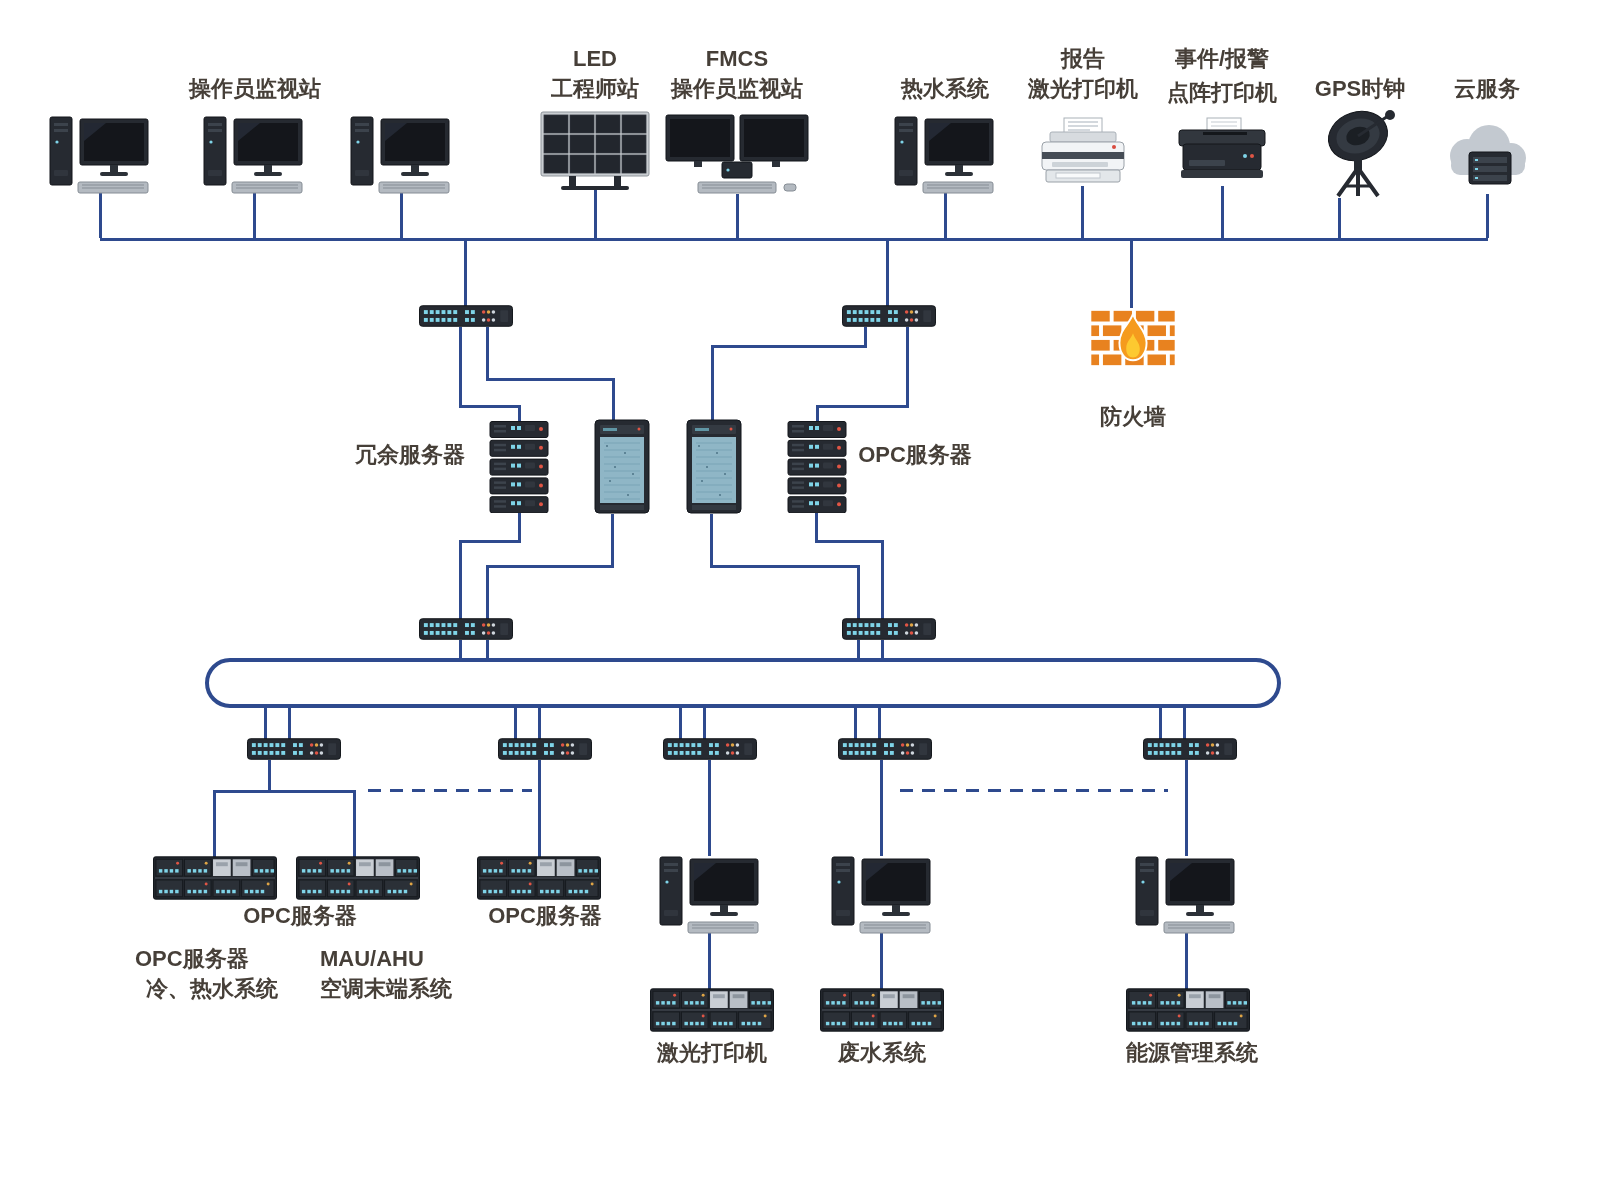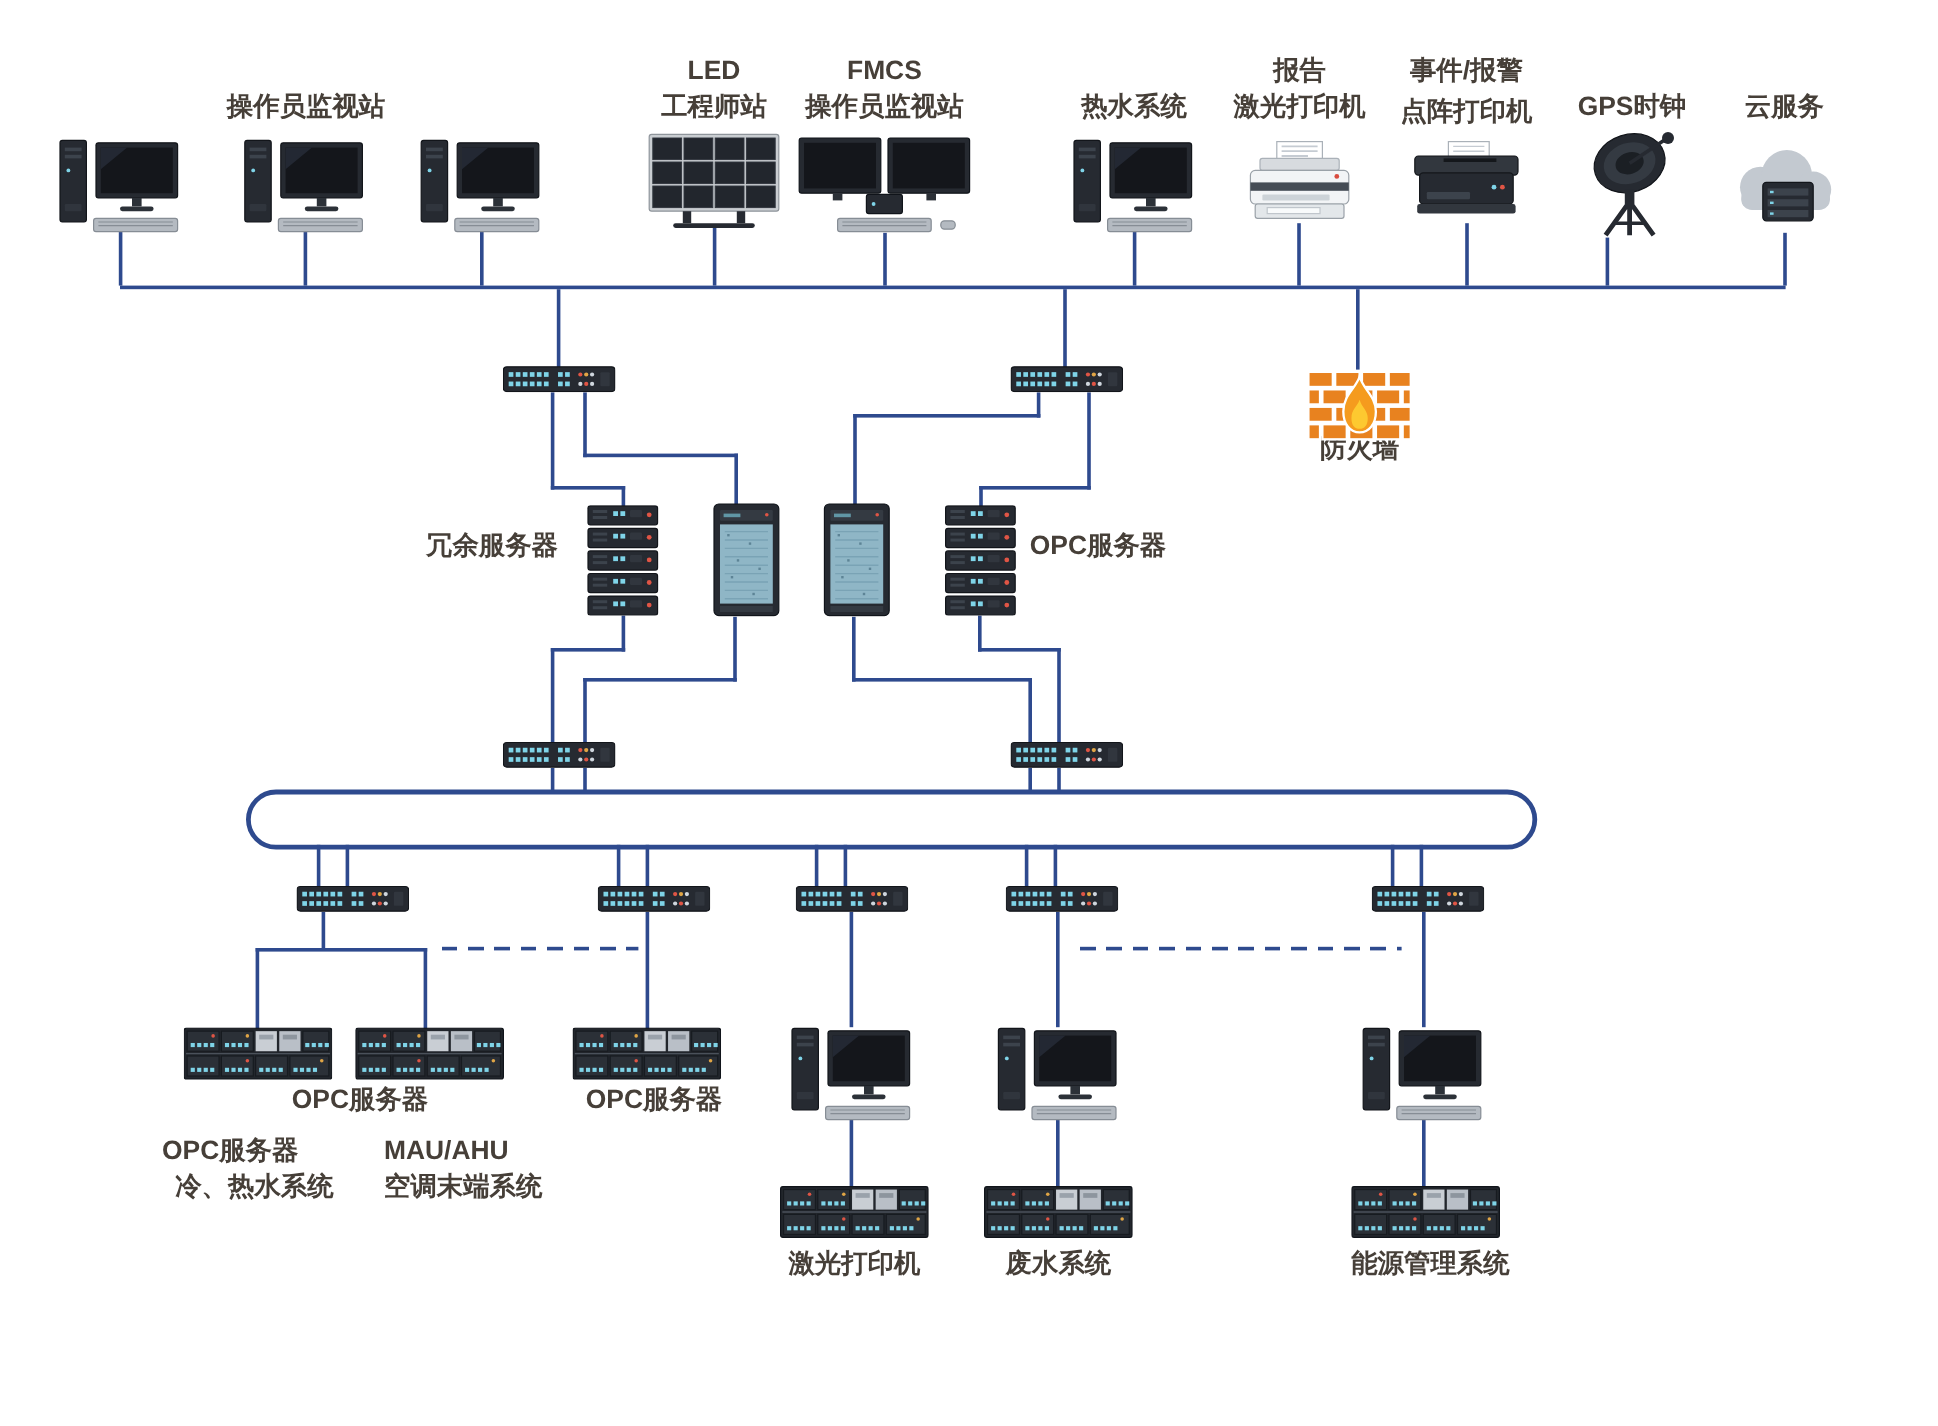--- a/index.html
+++ b/index.html
@@ -329,21 +329,21 @@
   <div class="lbl" style="left:595px;top:76px">工程师站</div>
   <div class="lbl" style="left:737px;top:46px">FMCS</div>
   <div class="lbl" style="left:737px;top:76px">操作员监视站</div>
   <div class="lbl" style="left:945px;top:76px">热水系统</div>
   <div class="lbl" style="left:1083px;top:46px">报告</div>
   <div class="lbl" style="left:1083px;top:76px">激光打印机</div>
   <div class="lbl" style="left:1222px;top:46px">事件/报警</div>
   <div class="lbl" style="left:1222px;top:80px">点阵打印机</div>
   <div class="lbl" style="left:1360px;top:76px">GPS时钟</div>
   <div class="lbl" style="left:1487px;top:76px">云服务</div>
-  <div class="lbl" style="left:1133px;top:361px">防火墙</div>
+  <div class="lbl" style="left:1133px;top:404px">防火墙</div>
   <div class="lbl" style="left:410px;top:442px">冗余服务器</div>
   <div class="lbl" style="left:915px;top:442px">OPC服务器</div>
   <div class="lbl" style="left:300px;top:903px">OPC服务器</div>
   <div class="lbl" style="left:545px;top:903px">OPC服务器</div>
   <div class="lbl left" style="left:135px;top:946px">OPC服务器</div>
   <div class="lbl left" style="left:146px;top:976px">冷、热水系统</div>
   <div class="lbl left" style="left:320px;top:946px">MAU/AHU</div>
   <div class="lbl left" style="left:320px;top:976px">空调末端系统</div>
   <div class="lbl" style="left:712px;top:1040px">激光打印机</div>
   <div class="lbl" style="left:882px;top:1040px">废水系统</div>

